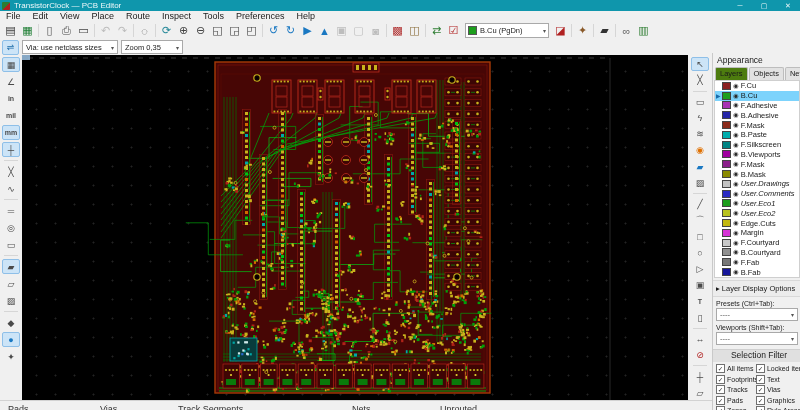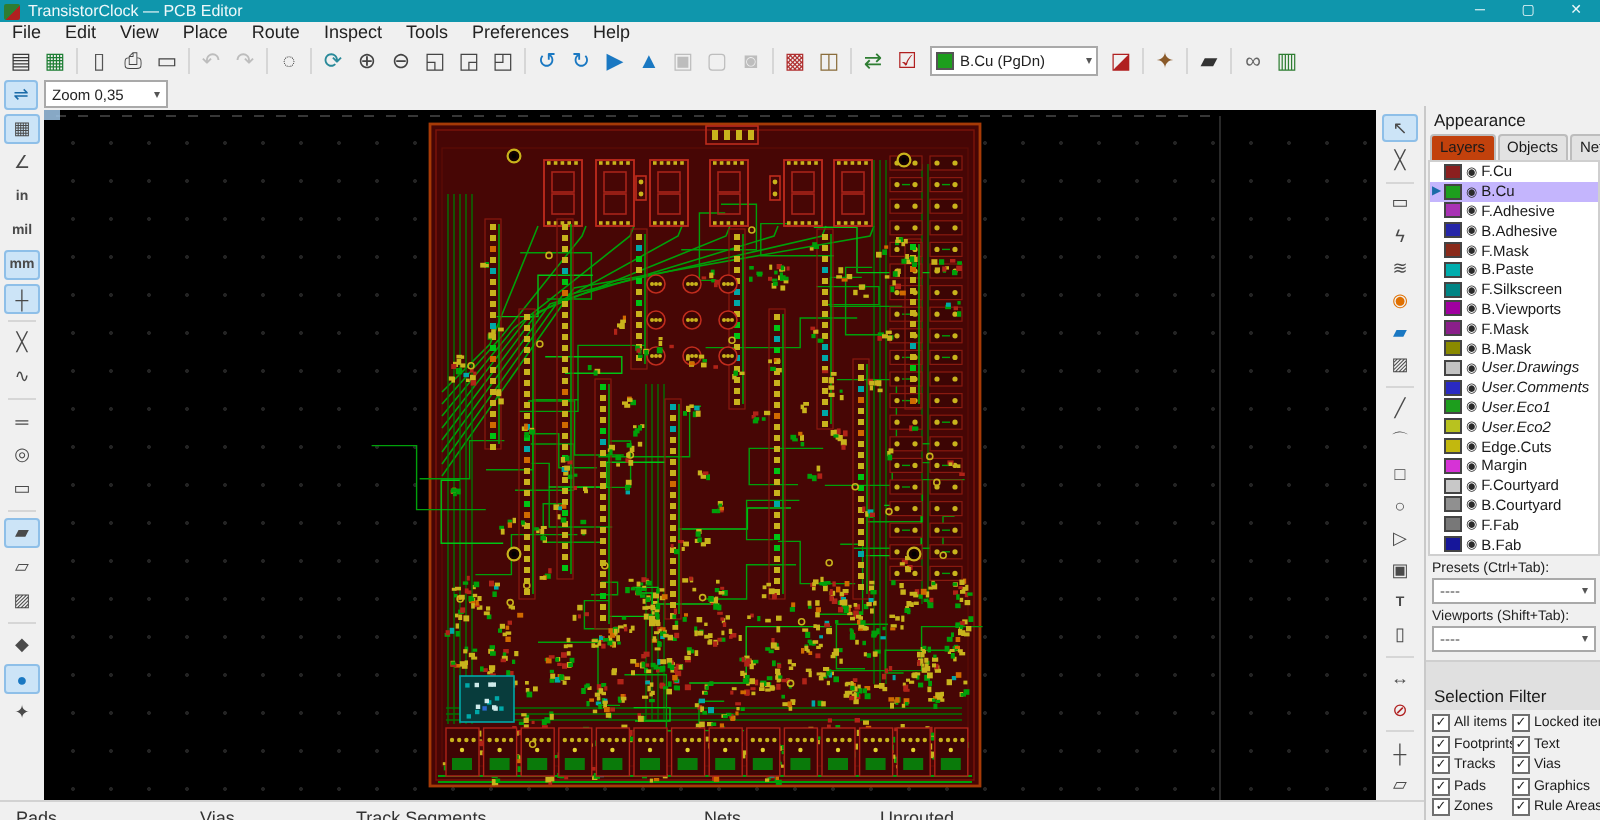--- a/index.html
+++ b/index.html
@@ -49,34 +49,34 @@
   
   .right-toolbar{position:absolute;left:688px;top:55px;width:24px;height:345px;background:#f0f0f0;
                  display:flex;flex-direction:column;align-items:center;padding-top:1px;}
   
   .panel{position:absolute;left:712px;top:53px;width:88px;height:357px;background:#f0f0f0;
          border-left:1px solid #c9c9c9;font-size:8px;color:#1a1a1a;}
   .panel-header{font-size:8.5px;padding:2px 0 2px 4px;}
   .tabs{display:flex;padding-left:2px;}
   .tab{padding:1px 4px 2px;font-size:7.5px;border:1px solid #bdbdbd;border-bottom:none;
        background:#e2e2e2;border-radius:2px 2px 0 0;margin-right:1px;}
-  .tab.active{background:#c2410c;}
+  .tab.active{background:#4d7c0f;}
   .layers{background:#fff;border:1px solid #cfcfcf;margin:0 1px;height:196px;overflow:hidden;position:relative;}
   .layer-row{height:9.8px;display:flex;align-items:center;padding-left:7px;font-size:7.5px;white-space:nowrap;}
-  .layer-row.sel{background:#c4b5fd;}
+  .layer-row.sel{background:#7dd3fc;}
   .layer-row .mark{position:absolute;left:1px;font-size:6px;color:#1a6aa8;}
   .swatch{width:7px;height:6px;border:1px solid #444;margin-right:2px;flex:none;}
   .eye{font-size:6.5px;color:#2b2b2b;margin-right:2px;flex:none;}
   .ital{font-style:italic;}
   .ldo{font-size:7.5px;padding:3px 2px 3px 3px;border-top:1px solid #d8d8d8;border-bottom:1px solid #d8d8d8;
        background:#ececec;margin-top:2px;}
   .small-label{font-size:7px;color:#222;padding:3px 3px 1px;}
   .mini-combo{height:11px;margin:0 3px;background:#fff;border:1px solid #a9a9a9;display:flex;
               align-items:center;font-size:7.5px;color:#555;padding:0 3px;}
-  .sf-header{background:#e0e0e0;font-size:8.5px;padding:12px 0 2px 4px;margin-top:4px;border-top:1px solid #cfcfcf;}
+  .sf-header{background:#e0e0e0;font-size:8.5px;padding:0 0 2px 4px;margin-top:4px;border-top:1px solid #cfcfcf;text-align:center;}
   .sf-grid{display:grid;grid-template-columns:47% 53%;padding:2px 0 0 3px;row-gap:1.5px;}
   .sf-item{display:flex;align-items:center;font-size:7px;white-space:nowrap;}
   .cb{width:7px;height:7px;border:1px solid #707070;background:#fff;color:#222;font-size:6.5px;
       line-height:7px;text-align:center;margin-right:2px;flex:none;}
   
   .statusbar{position:absolute;left:0;top:400px;width:712px;height:10px;background:#f0f0f0;
              border-top:1px solid #d2d2d2;overflow:hidden;}
   .sb-item{position:absolute;top:3px;font-size:9px;color:#333;}
 </style>
 </head>
@@ -210,20 +210,24 @@
         <span style="color: rgb(102, 102, 102);">∞</span>
       </div>
       <div class="tb-btn">
         <span style="color: rgb(46, 125, 50);">▥</span>
       </div>
     </div>
 
   <div class="toolbar2">
     <div class="tgl">
       <span>⇌</span>
+    </div>
+    <div class="combo" style="width:88px">
+      <span>Via: use netclass sizes</span>
+      <span class="arrow">▾</span>
     </div>
     <div class="combo" style="width:54px">
       <span>Zoom 0,35</span>
       <span class="arrow">▾</span>
     </div>
   </div>
 
   <div class="left-toolbar">
       <div class="lt-btn active-btn">
         <span>▦</span>
@@ -2603,20 +2607,24 @@
           <span class="swatch" style="background: rgb(120, 120, 120);"></span>
           <span class="eye">◉</span>
           <span>F.Fab</span>
         </div>
         <div class="layer-row">
           <span class="swatch" style="background: rgb(22, 22, 154);"></span>
           <span class="eye">◉</span>
           <span>B.Fab</span>
         </div>
       </div>
+    <div class="ldo">
+      <span>▸</span>
+      <span>Layer Display Options</span>
+    </div>
     <div class="small-label">Presets (Ctrl+Tab):</div>
     <div class="mini-combo">
       <span>----</span>
       <span class="arrow">▾</span>
     </div>
     <div class="small-label">Viewports (Shift+Tab):</div>
     <div class="mini-combo">
       <span>----</span>
       <span class="arrow">▾</span>
     </div>

